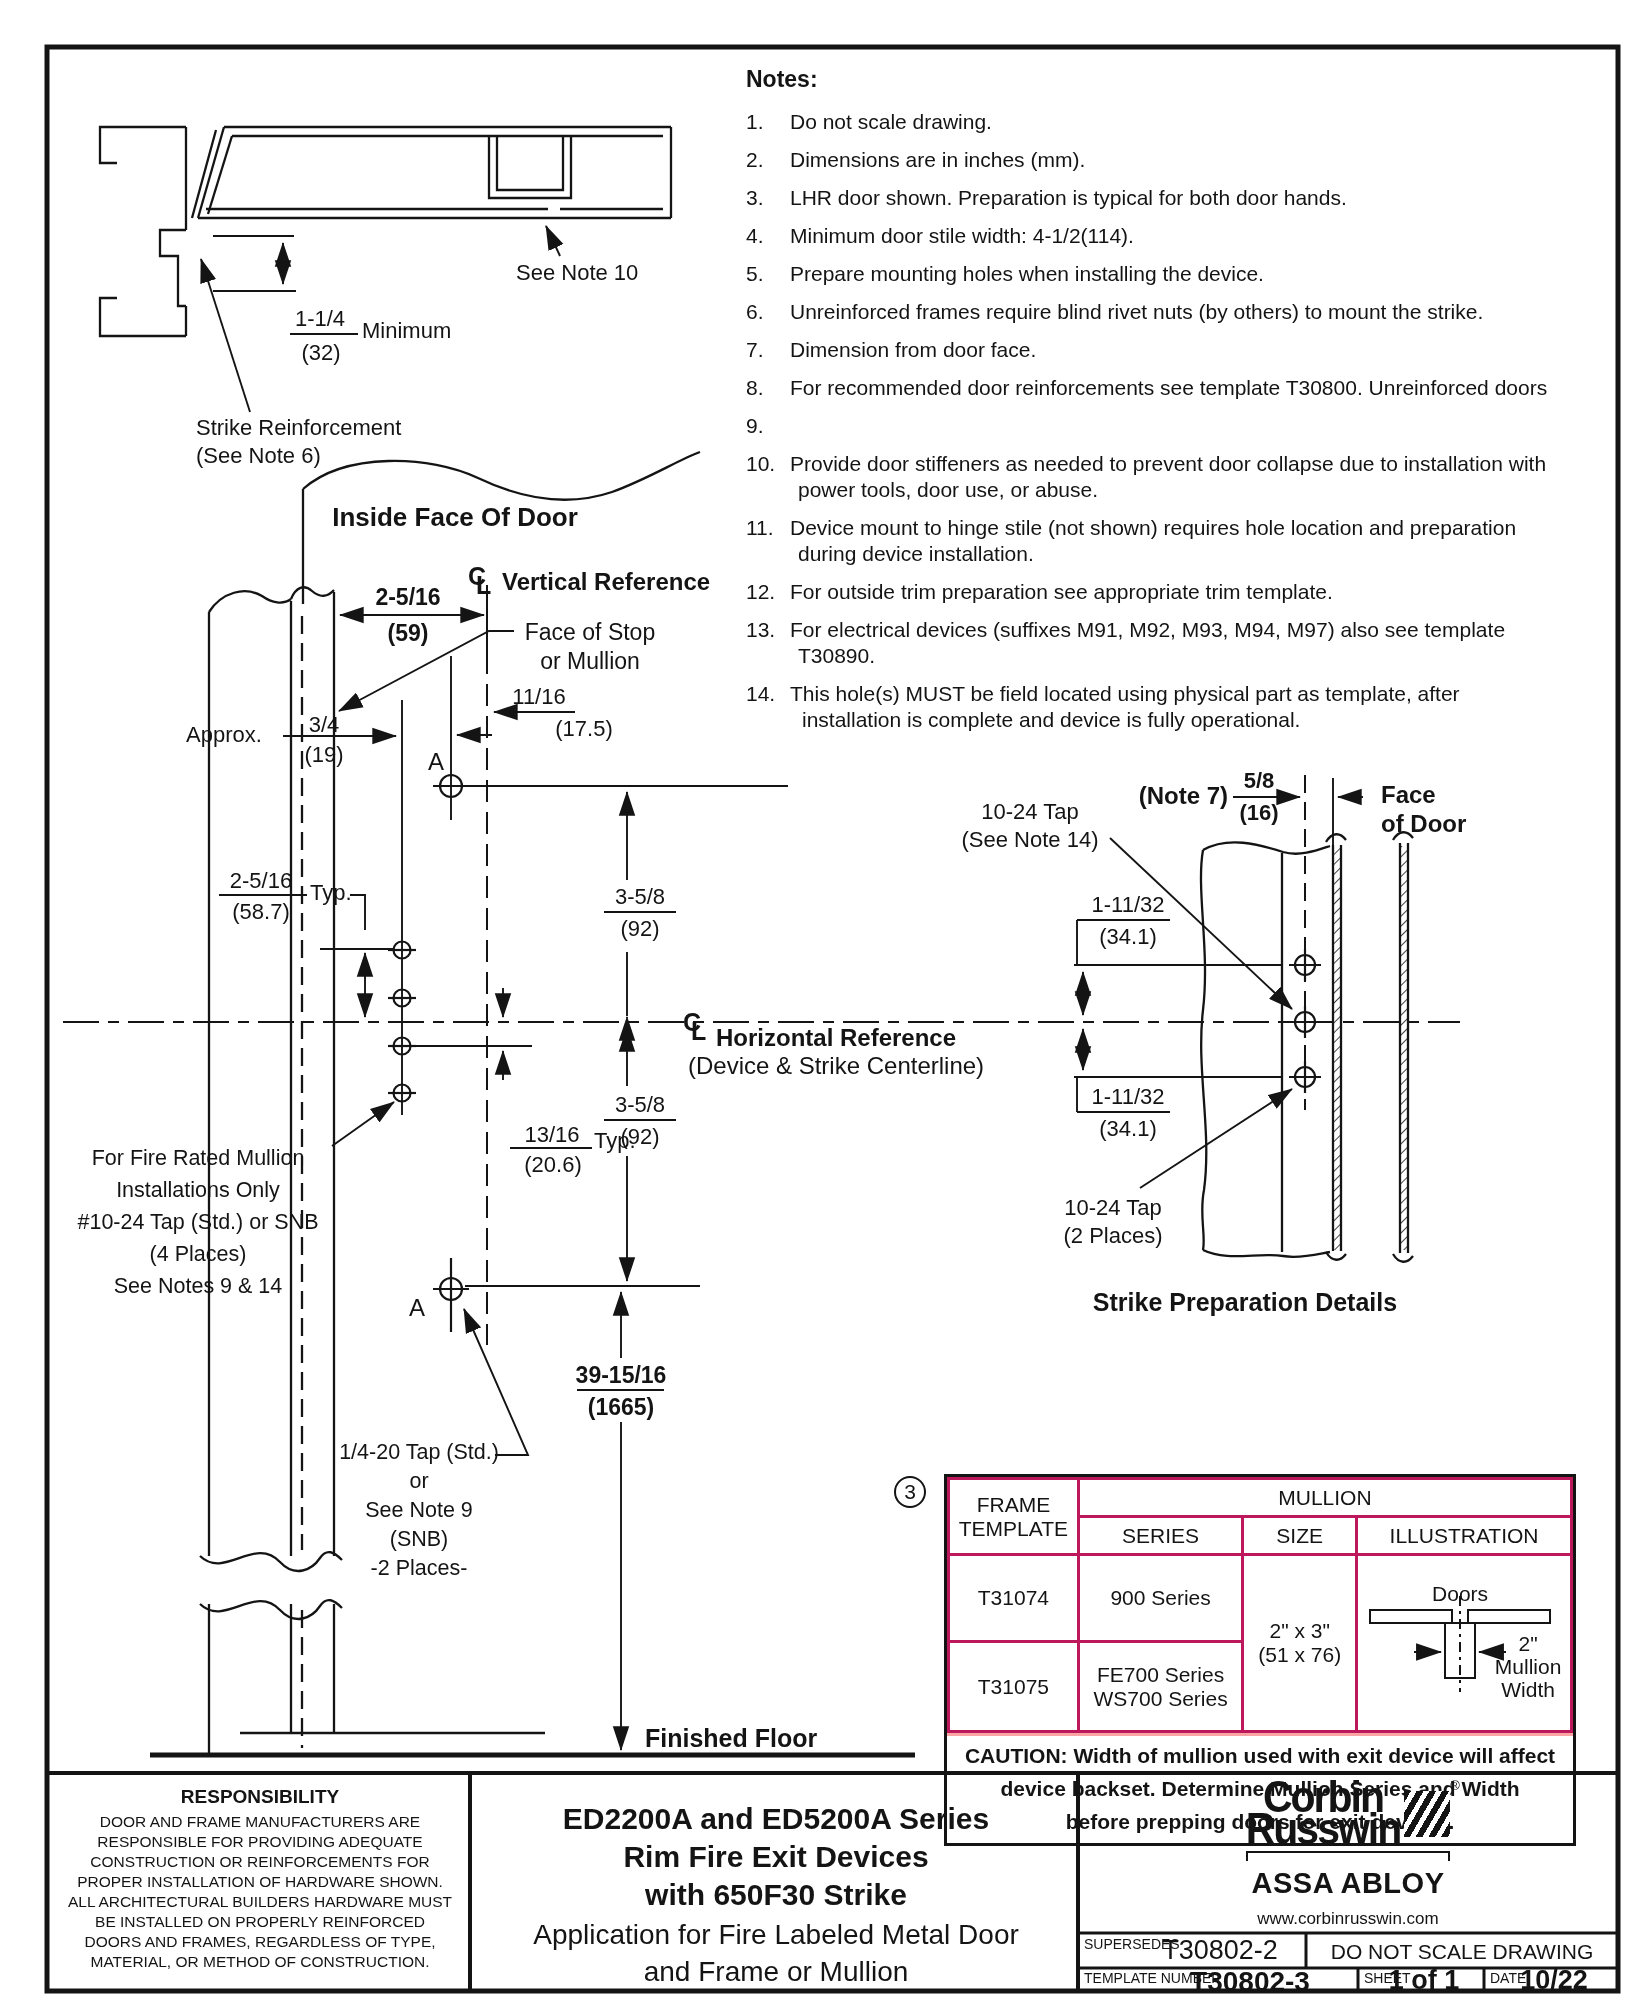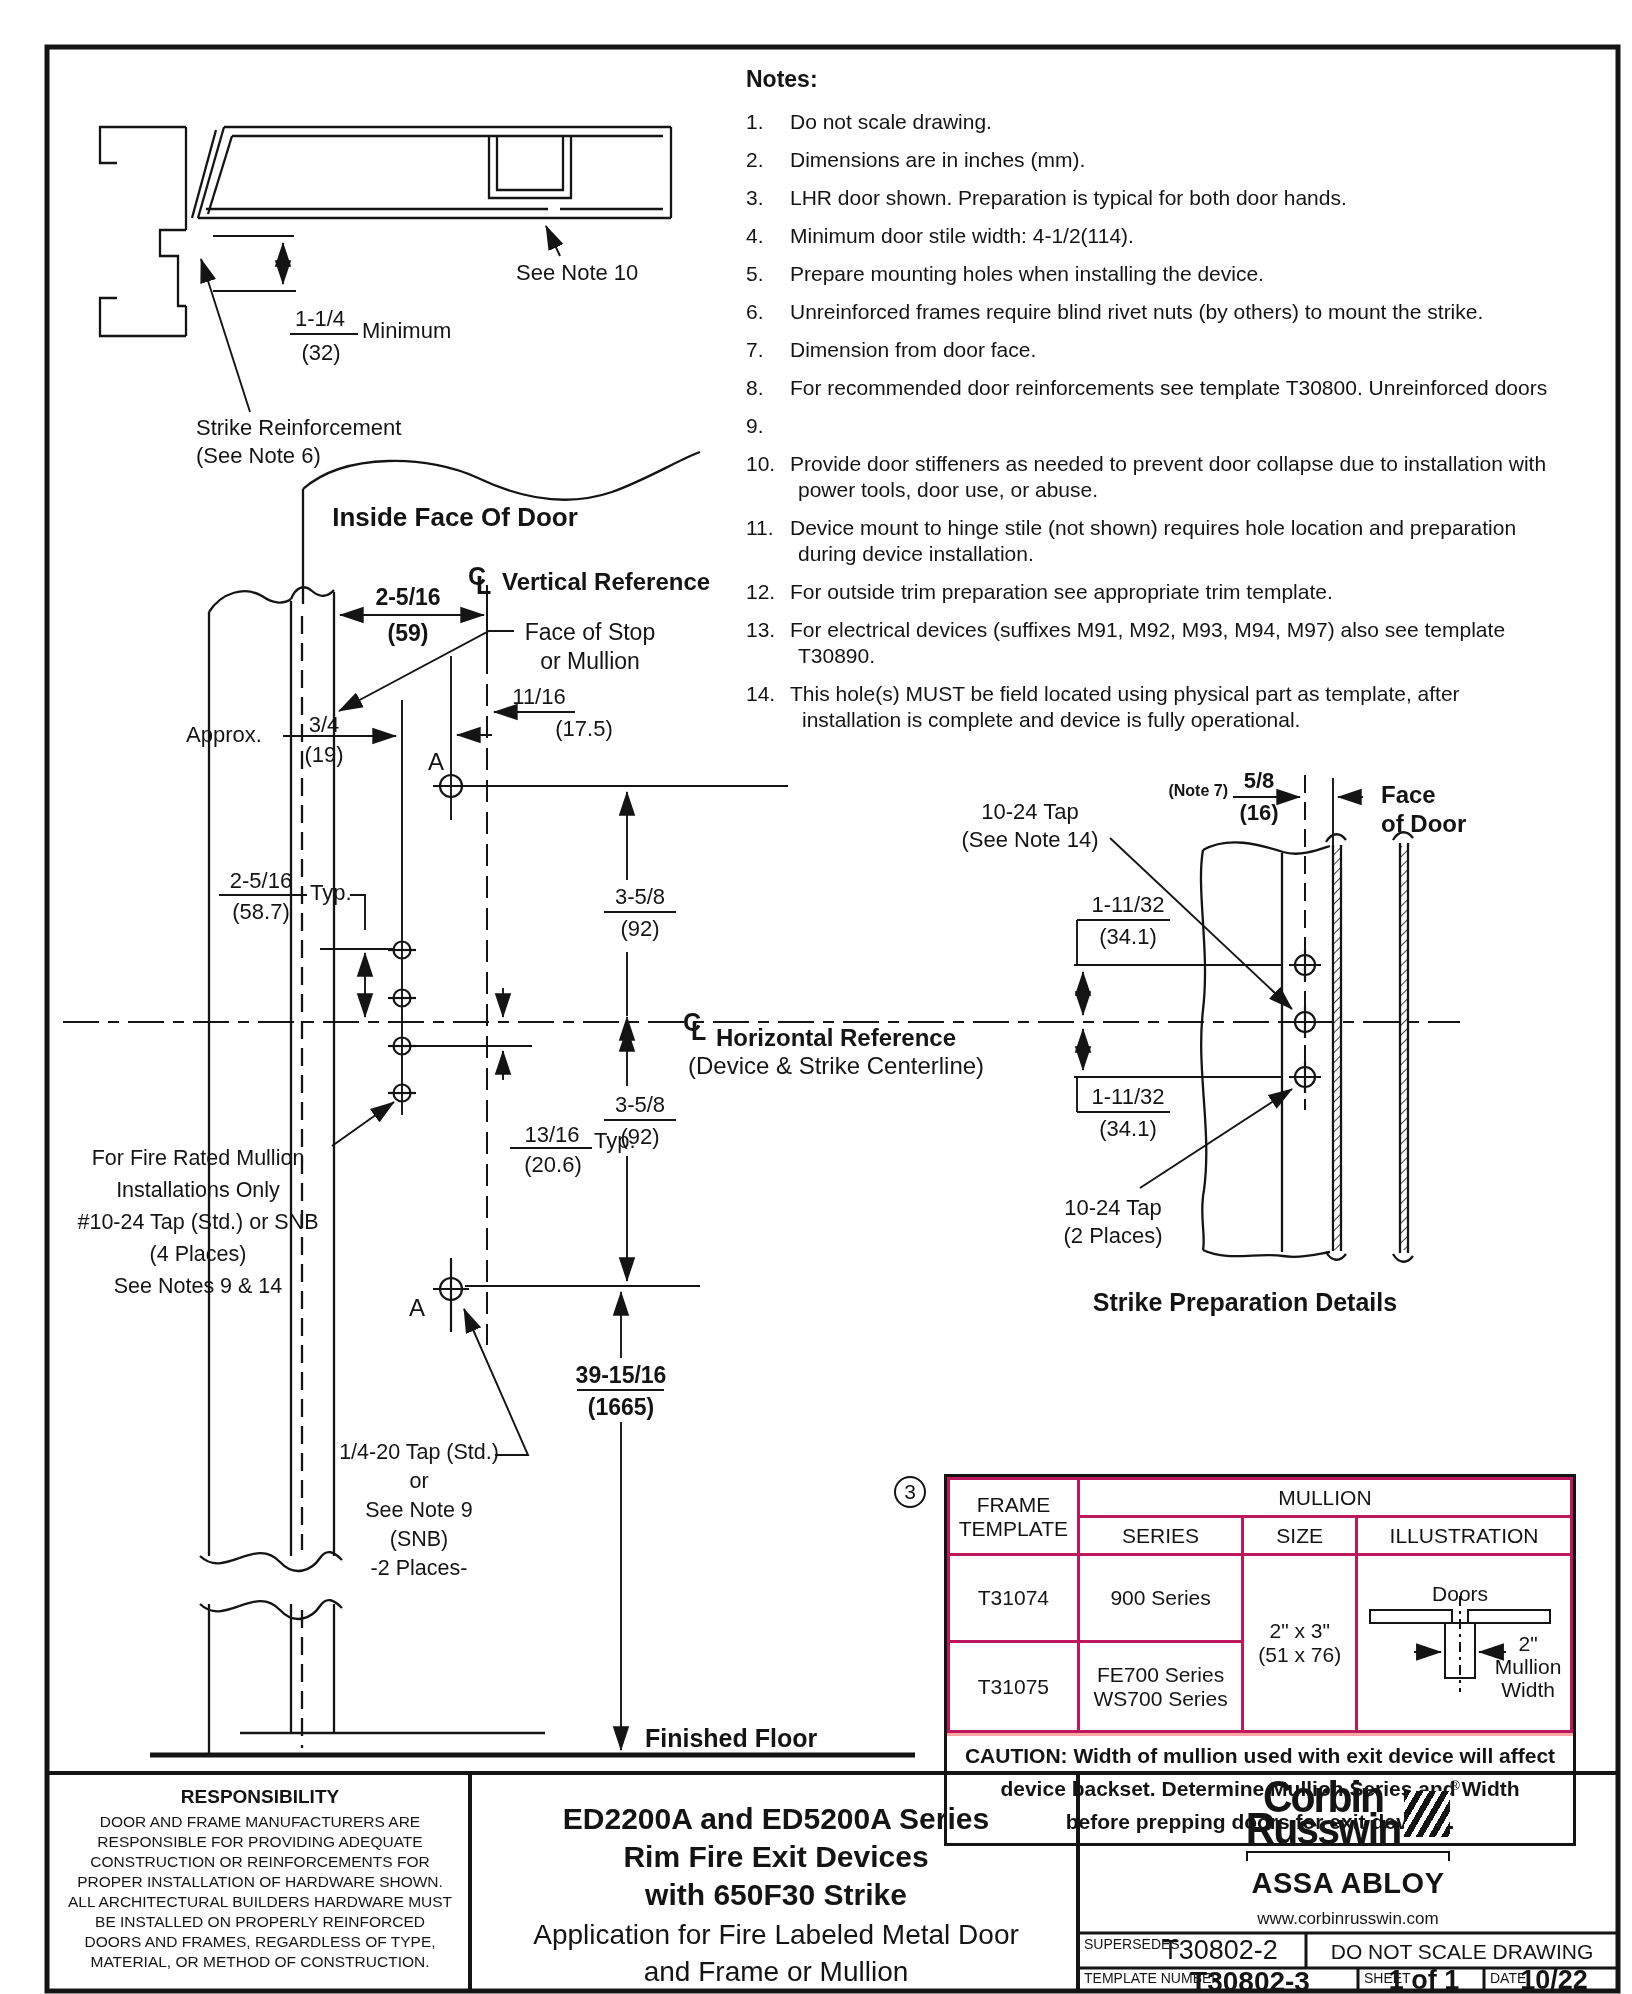--- a/index.html
+++ b/index.html
@@ -347,21 +347,21 @@
 See Notes 9 &amp; 14</div>
 <div class="lbl ctr" style="left:402px;top:1294px;width:30px;font-size:24px;">A</div>
 <div class="lbl ctr" style="left:333px;top:1438px;width:172px;font-size:21.5px;line-height:29px;">1/4-20 Tap (Std.)
 or
 See Note 9 (SNB)
 -2 Places-</div>
 <div class="lbl ctr b" style="left:569px;top:1362px;width:104px;font-size:23px;">39-15/16</div>
 <div class="lbl ctr b" style="left:577px;top:1394px;width:88px;font-size:23px;">(1665)</div>
 <div class="lbl b" style="left:645px;top:1724px;width:240px;font-size:25px;">Finished Floor</div>
 
-<div class="lbl rt b" style="left:1128px;top:782px;width:100px;font-size:16px;">(Note 7)</div>
+<div class="lbl rt b" style="left:1128px;top:782px;width:100px;font-size:24px;">(Note 7)</div>
 <div class="lbl ctr b" style="left:1237px;top:768px;width:44px;font-size:22px;">5/8</div>
 <div class="lbl ctr b" style="left:1231px;top:800px;width:56px;font-size:22px;">(16)</div>
 <div class="lbl b" style="left:1381px;top:780px;width:120px;font-size:24px;line-height:29px;">Face
 of Door</div>
 <div class="lbl ctr" style="left:955px;top:798px;width:150px;font-size:22px;line-height:28px;">10-24 Tap
 (See Note 14)</div>
 <div class="lbl ctr" style="left:1081px;top:892px;width:94px;font-size:22px;">1-11/32</div>
 <div class="lbl ctr" style="left:1085px;top:924px;width:86px;font-size:22px;">(34.1)</div>
 <div class="lbl ctr" style="left:1081px;top:1084px;width:94px;font-size:22px;">1-11/32</div>
 <div class="lbl ctr" style="left:1085px;top:1116px;width:86px;font-size:22px;">(34.1)</div>

